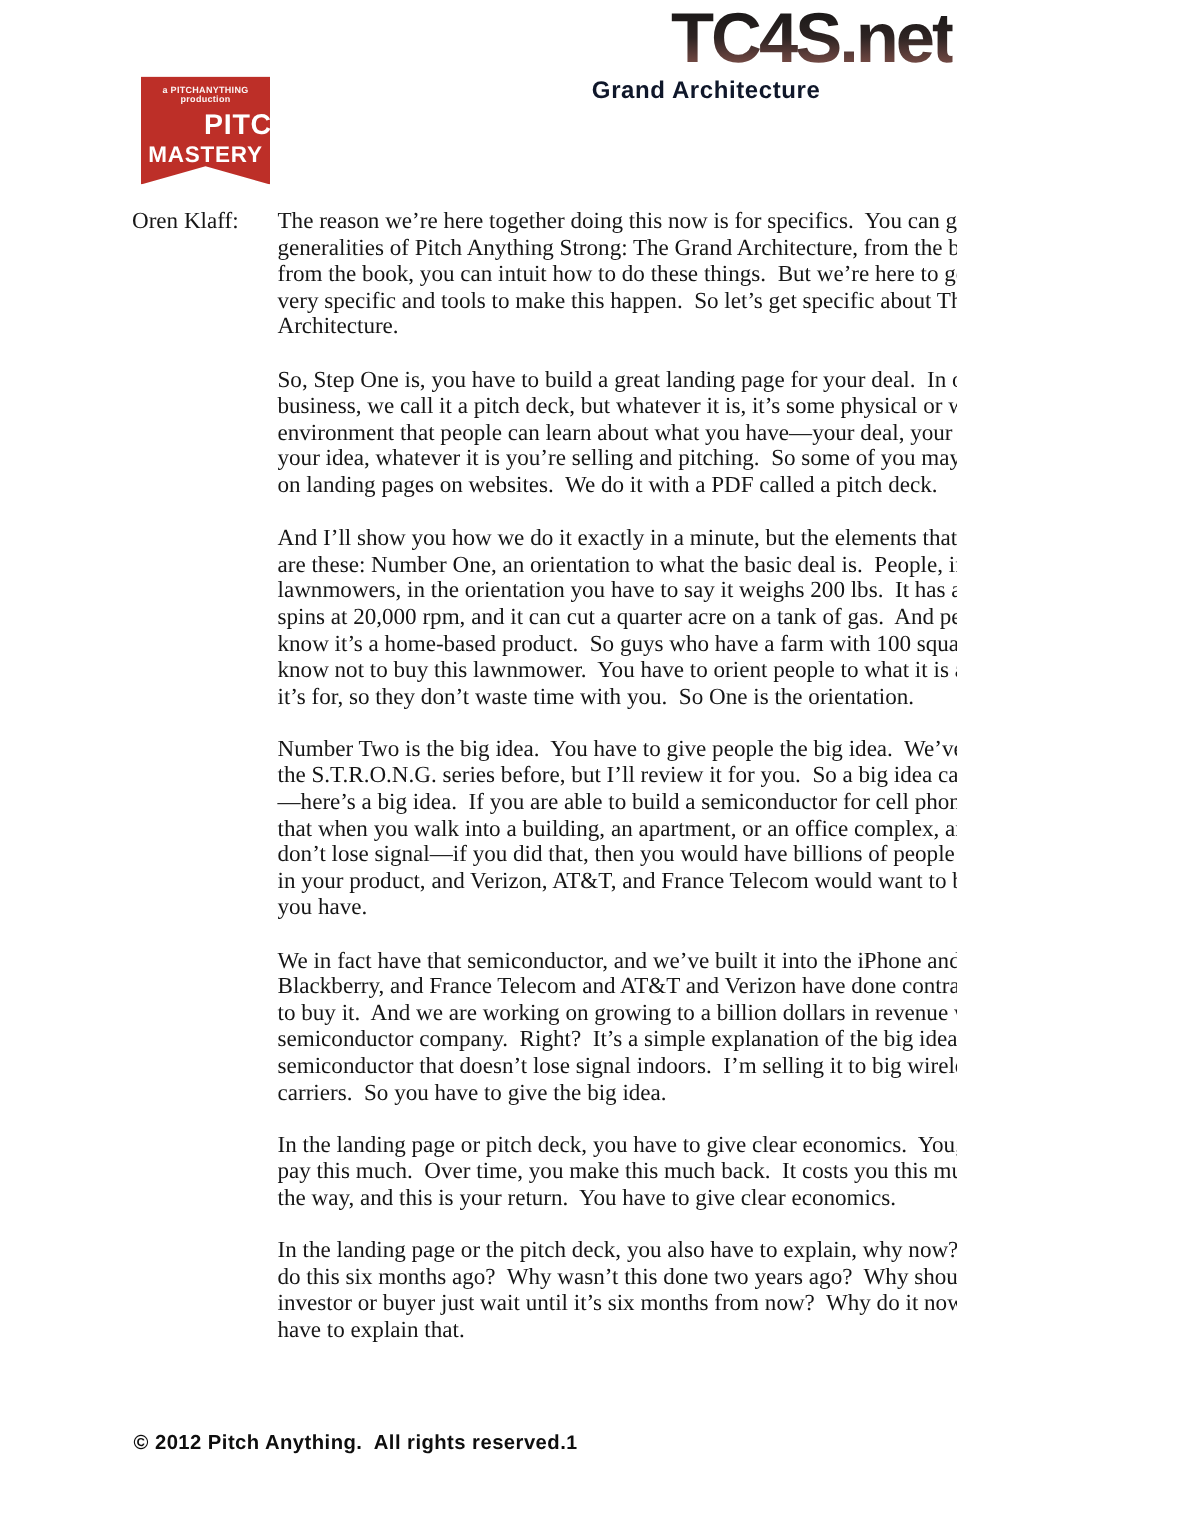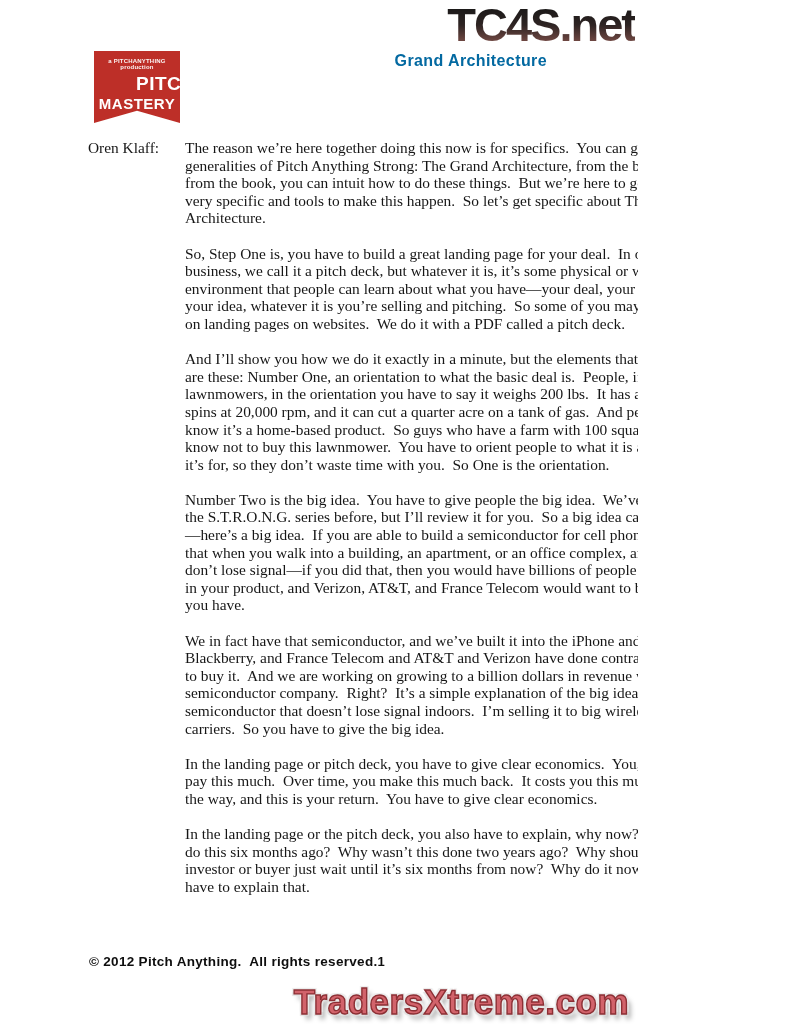--- a/index.html
+++ b/index.html
@@ -29,21 +29,21 @@
     color: transparent;
   }
   .doc-subtitle {
     position: absolute;
     top: 52px;
     right: 91px;
     font-family: "Liberation Sans", sans-serif;
     font-weight: bold;
     font-size: 16px;
     letter-spacing: 0.4px;
-    color: #0369a1;
+    color: #0f172a;
   }
 
   
   .pitch-logo {
     position: absolute;
     left: 94px;
     top: 51px;
     width: 86px;
     height: 72px;
     background: #bd2f28;
@@ -173,15 +173,14 @@
       <p>In the landing page or the pitch deck, you also have to explain, why now?  Why not do this six months ago?  Why wasn’t this done two years ago?  Why shouldn’t the investor or buyer just wait until it’s six months from now?  Why do it now?  You have to explain that.</p>
     </div>
   </main>
 
 
   <footer class="footer">
     <div class="copyright">© 2012 Pitch Anything.  All rights reserved.</div>
     <div class="page-number">1</div>
   </footer>
 
-  <div class="wm-bottom">TradersXtreme.com</div>
 
 </div>
 
 </body></html>

